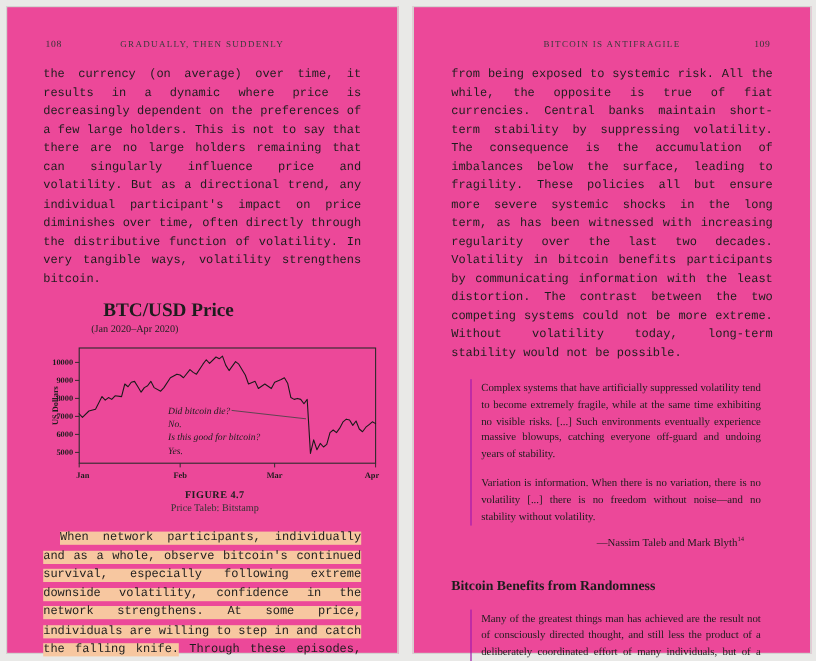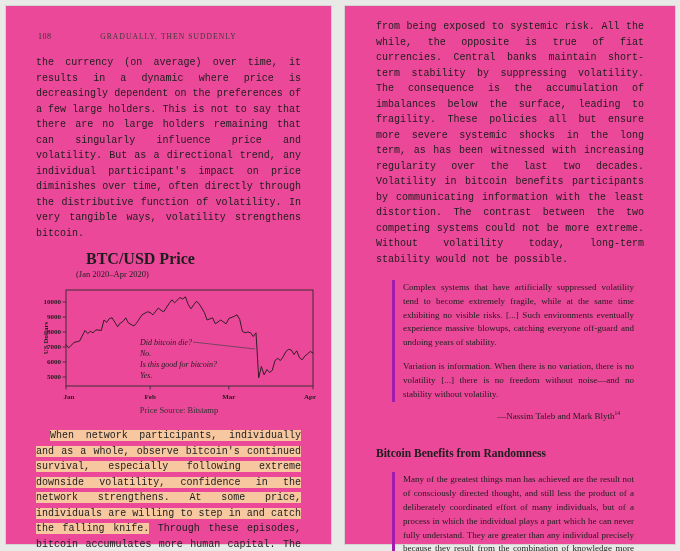--- a/index.html
+++ b/index.html
@@ -32,21 +32,21 @@
   
   .figure{margin-top:9px;}
   .fig-title{font-weight:bold;font-size:16px;margin-left:50px;}
   .fig-sub{font-size:8.5px;margin-left:40px;margin-top:1px;color:#222;}
   svg.chart{display:block;margin:3px 0 0 4px;font-family:"Liberation Serif", serif;}
   .fig-caption{width:278px;margin:3px 0 0 4px;text-align:center;font-weight:bold;
     font-size:8.5px;letter-spacing:0.4px;}
   .fig-source{width:278px;margin:1px 0 0 4px;text-align:center;font-size:8.5px;color:#333;}
 
   
-  .quote-block{margin:13px 10px 0 16px;border-left:3px solid #a21caf;padding:1px 0 1px 8px;}
+  .quote-block{margin:13px 10px 0 16px;border-left:1px solid #a21caf;padding:1px 0 1px 8px;}
   .quote-block p{margin:0;font-size:9px;line-height:13.8px;text-align:justify;}
   .quote-block p + p{margin-top:10px;}
   .quote-attrib{margin:9px 24px 0 0;font-size:9px;text-align:right;}
   .quote-attrib sup, .footnote sup{font-size:5.5px;vertical-align:super;line-height:0;}
 
   .section-heading{margin:26px 0 0 0;font-size:11.5px;font-weight:bold;}
 
   
   .footnotes{margin:14px 0 0 -12px;}
   .fn-rule{width:78px;border:0;border-top:1px solid #3a3a3a;margin:0 0 5px 0;}
@@ -96,27 +96,32 @@
       <polyline id="price-line" fill="none" stroke="#1a1a1a" stroke-width="0.9" stroke-linejoin="round" stroke-linecap="round" points="26.0,62.8 28.7,65.8 34.1,60.5 39.6,59.0 45.0,48.5 47.7,51.5 50.4,49.3 53.1,50.8 55.9,47.8 61.3,48.5 64.0,38.0 66.7,40.3 69.4,36.5 72.1,35.8 74.9,40.3 77.6,44.8 80.3,41.0 83.0,39.5 85.7,35.8 88.4,41.0 93.9,44.0 96.6,41.0 102.0,32.8 107.4,29.8 110.1,30.5 112.9,32.8 118.3,26.0 121.0,28.3 123.7,29.8 129.1,21.5 131.9,17.8 134.6,20.8 140.0,15.5 142.7,17.0 145.4,14.8 148.1,22.3 150.9,26.8 156.3,19.3 159.0,21.5 164.4,30.5 167.1,38.0 172.6,35.8 175.3,41.8 180.7,38.0 186.1,41.8 188.9,36.5 194.3,34.3 197.0,32.8 199.7,37.3 202.4,49.3 205.1,50.8 207.9,50.0 210.6,50.8 213.3,54.5 216.0,50.8 218.7,95.8 221.4,84.5 224.1,92.8 226.9,87.5 229.6,90.5 232.3,88.3 235.0,78.5 237.7,76.3 240.4,78.5 243.1,74.8 245.9,69.5 248.6,67.3 251.3,68.0 254.0,72.5 256.7,68.8 259.4,75.5 262.1,77.8 264.9,74.0 267.6,71.8 270.3,69.5 273.0,71.0"></polyline>
       <line x1="153" y1="60" x2="215" y2="67" stroke="#444" stroke-width="0.7"></line>
       <g font-size="8" font-style="italic" fill="#1d1d1d">
         <text x="100" y="63">Did bitcoin die?</text>
         <text x="100" y="74">No.</text>
         <text x="100" y="85">Is this good for bitcoin?</text>
         <text x="100" y="96">Yes.</text>
       </g>
     </svg>
 
-    <div class="fig-source">Price Source: Bitstamp</div>
+    <div class="fig-caption">FIGURE 4.7</div>
+    <div class="fig-source">Price Taleb: Bitstamp</div>
   </div>
 
   <p class="body-text" id="left-para2"><span class="hl" style="background: rgb(247, 199, 160);">When network participants, individually and as a whole, observe bitcoin's continued survival, especially following extreme downside volatility, confidence in the network strengthens. At some price, individuals are willing to step in and catch the falling knife.</span><span> Through these episodes, bitcoin accumulates more human capital. The weak hands get shaken out, but the strongest hands survive (often in the form of new holders), causing the network to become more resilient. Bitcoin does not merely remain static or simply absorb the disruption. It actively feeds on the chaos. In the end, near-term volatility directly contributes to long-term stability. By maintaining a fixed supply with highly variable present demand, the market performs price discovery twenty-four hours a day, seven days a week. The intermittent stress trains and hardens all individual owners, which prevents the network</span></p>
 </div>
 
 <div class="page" id="right-page">
+  <div class="running-head">
+    <span>BITCOIN IS ANTIFRAGILE</span>
+    <span class="pnum">109</span>
+  </div>
 
   <p class="body-text">from being exposed to systemic risk. All the while, the opposite is true of fiat currencies. Central banks maintain short-term stability by suppressing volatility. The consequence is the accumulation of imbalances below the surface, leading to fragility. These policies all but ensure more severe systemic shocks in the long term, as has been witnessed with increasing regularity over the last two decades. Volatility in bitcoin benefits participants by communicating information with the least distortion. The contrast between the two competing systems could not be more extreme. Without volatility today, long-term stability would not be possible.</p>
 
   <div class="quote-block">
     <p>Complex systems that have artificially suppressed volatility tend to become extremely fragile, while at the same time exhibiting no visible risks. [...] Such environments eventually experience massive blowups, catching everyone off-guard and undoing years of stability.</p>
     <p>Variation is information. When there is no variation, there is no volatility [...] there is no freedom without noise—and no stability without volatility.</p>
   </div>
   <div class="quote-attrib"><span>—Nassim Taleb and Mark Blyth</span><sup>14</sup></div>
 
   <h2 class="section-heading">Bitcoin Benefits from Randomness</h2>

